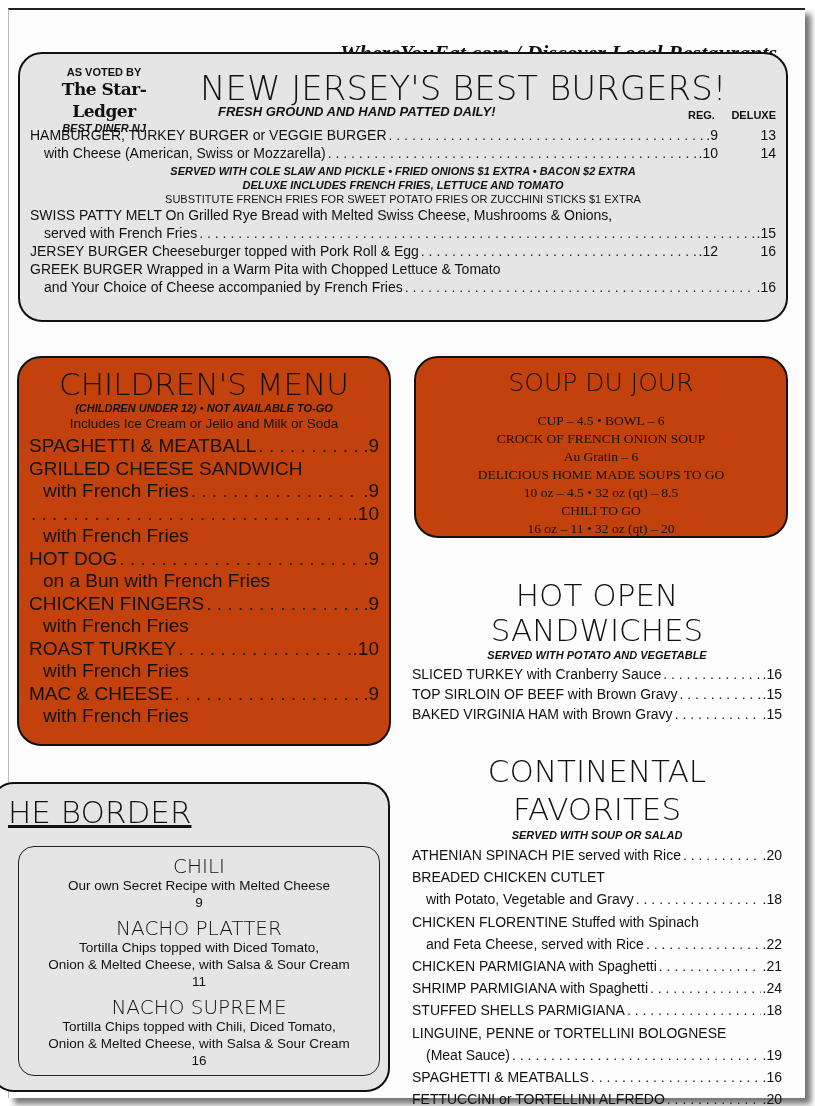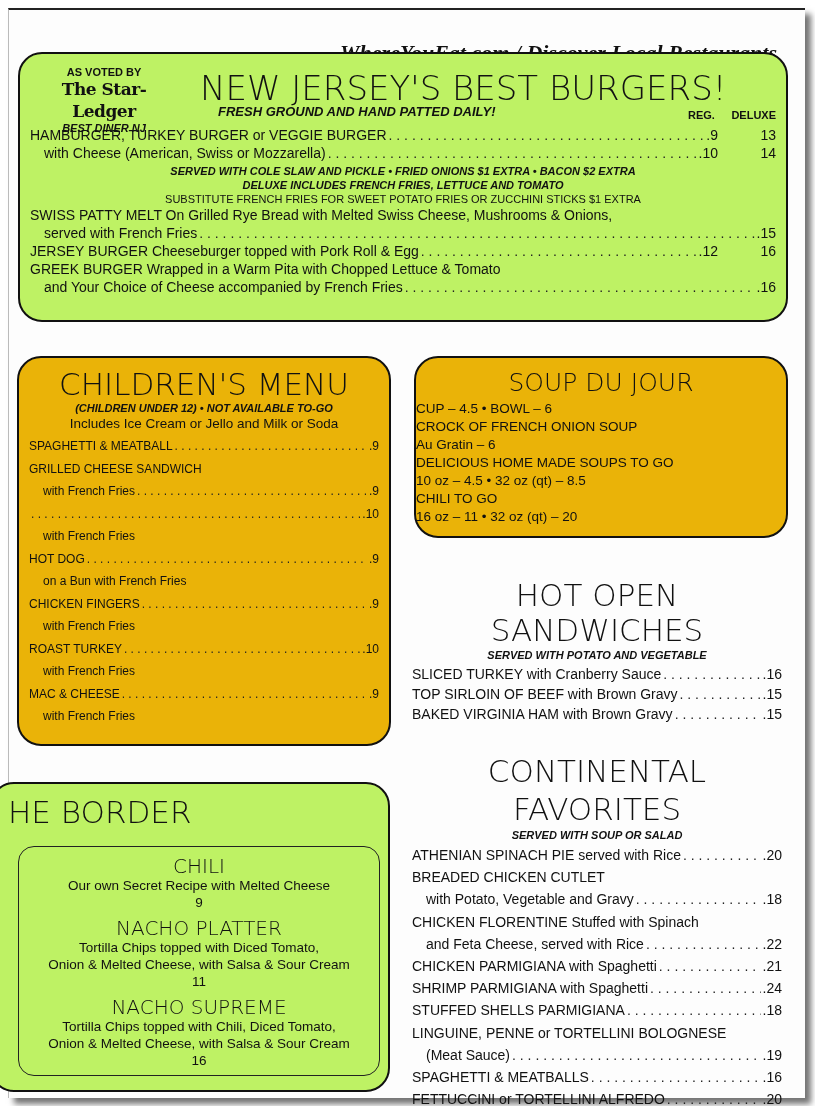--- a/index.html
+++ b/index.html
@@ -3,22 +3,22 @@
 <meta charset="utf-8">
 <style>
   html,body{margin:0;padding:0;background:#ffffff;}
   body{width:815px;height:1106px;position:relative;overflow:hidden;font-family:"DejaVu Sans",sans-serif;color:#111;}
   .page{position:absolute;left:8px;top:8px;width:796px;height:1088px;background:#fdfdfd;
         border-top:2px solid #222;border-left:1px solid #bbb;
         box-shadow:6px 6px 6px rgba(0,0,0,0.55);}
   .site-banner{position:absolute;right:28px;top:30px;font-family:"Liberation Serif",serif;font-style:italic;
         font-weight:bold;font-size:22px;text-decoration:underline;letter-spacing:0px;color:#111;white-space:nowrap;}
   .box{position:absolute;border:2px solid #111;border-radius:24px;}
-  .gray{background:#bef264;}
-  .white{background:#eab308;}
+  .gray{background:#e5e5e5;}
+  .white{background:#c2410c;}
   .deco{font-family:"DejaVu Sans",sans-serif;font-weight:300;letter-spacing:0;color:#111;}
   .row{display:flex;align-items:baseline;white-space:nowrap;font-family:"Liberation Sans",sans-serif;}
   .row .lbl{flex:0 0 auto;}
   .row .dots{flex:1 1 auto;overflow:hidden;margin:0 2px;letter-spacing:3px;color:#222;}
   .row .dots::before{content:". . . . . . . . . . . . . . . . . . . . . . . . . . . . . . . . . . . . . . . . . . . . . . . . . . . . . . . . . . . . . . . . . . . . . . . . . . . . . . . . . . . . . . . . . . . . . . . . . . . . . . . . . . . . . . . . . . . . . . . . . . . . . . . . . . . . . . . . . . . . . . . . . . . . . . . . . . . . . .";letter-spacing:0;}
   .row .price{flex:0 0 auto;}
   .sub{padding-left:14px;}
   .bi{font-weight:bold;font-style:italic;}
   
   #burgers{left:18px;top:52px;width:766px;height:266px;}
@@ -31,38 +31,38 @@
   #burgers .colhdr{position:absolute;right:10px;top:55px;font-size:11px;font-weight:bold;font-family:"Liberation Sans",sans-serif;}
   #burgers .colhdr span{display:inline-block;text-align:right;}
   #burgers .items{position:absolute;left:10px;right:10px;top:72px;font-size:14px;line-height:18px;}
   .rowr .deluxe{flex:0 0 58px;text-align:right;}
   .note{font-size:11px;line-height:14px;text-align:center;font-family:"Liberation Sans",sans-serif;}
   
   #children{left:17px;top:356px;width:370px;height:386px;}
   #children .title{text-align:center;font-size:31px;margin-top:8px;}
   #children .note1{font-size:11px;text-align:center;font-weight:bold;font-style:italic;font-family:"Liberation Sans",sans-serif;}
   #children .note2{font-size:13.5px;text-align:center;margin-top:2px;font-family:"Liberation Sans",sans-serif;}
-  #children .items{padding:4px 10px 0 10px;font-size:12px;line-height:22.5px;}
+  #children .items{padding:4px 10px 0 10px;font-size:19px;line-height:22.5px;}
   
   #soup{left:414px;top:356px;width:370px;height:178px;}
   #soup .title{text-align:center;font-size:25px;margin-top:8px;line-height:34px;}
-  #soup .lines{text-align:left;font-size:13.5px;line-height:18px;font-family:Liberation Sans, sans-serif;}
+  #soup .lines{text-align:center;font-size:13.5px;line-height:18px;font-family:Liberation Serif, serif;margin-top:12px;}
   
   #hotopen{position:absolute;left:412px;top:578px;width:370px;}
   #hotopen .title{text-align:center;font-size:31px;line-height:35px;}
   #hotopen .note{font-weight:bold;font-style:italic;}
   #hotopen .items{font-size:14px;line-height:20px;margin-top:2px;}
   
   #continental{position:absolute;left:412px;top:752px;width:370px;}
   #continental .title{text-align:center;font-size:31px;line-height:38px;}
   #continental .note{font-weight:bold;font-style:italic;}
   #continental .items{font-size:14px;line-height:22.2px;margin-top:2px;}
   
   #border{left:-10px;top:782px;width:396px;height:306px;}
-  #border .title{position:absolute;left:16px;top:10px;font-size:31px;}
+  #border .title{position:absolute;left:16px;top:10px;font-size:31px;text-decoration:underline;}
   #border .inner{position:absolute;left:26px;top:62px;width:360px;height:228px;border:1.5px solid #222;border-radius:16px;}
   #border .inner .it{text-align:center;}
   #border .inner .name{font-size:20px;line-height:22px;}
   #border .inner .desc{font-size:13.5px;line-height:17px;font-family:"Liberation Sans",sans-serif;text-align:center;}
   #border .inner .pr{font-size:13.5px;line-height:17px;font-family:"Liberation Sans",sans-serif;}
 </style>
 </head>
 <body>
 
 <div class="page">

